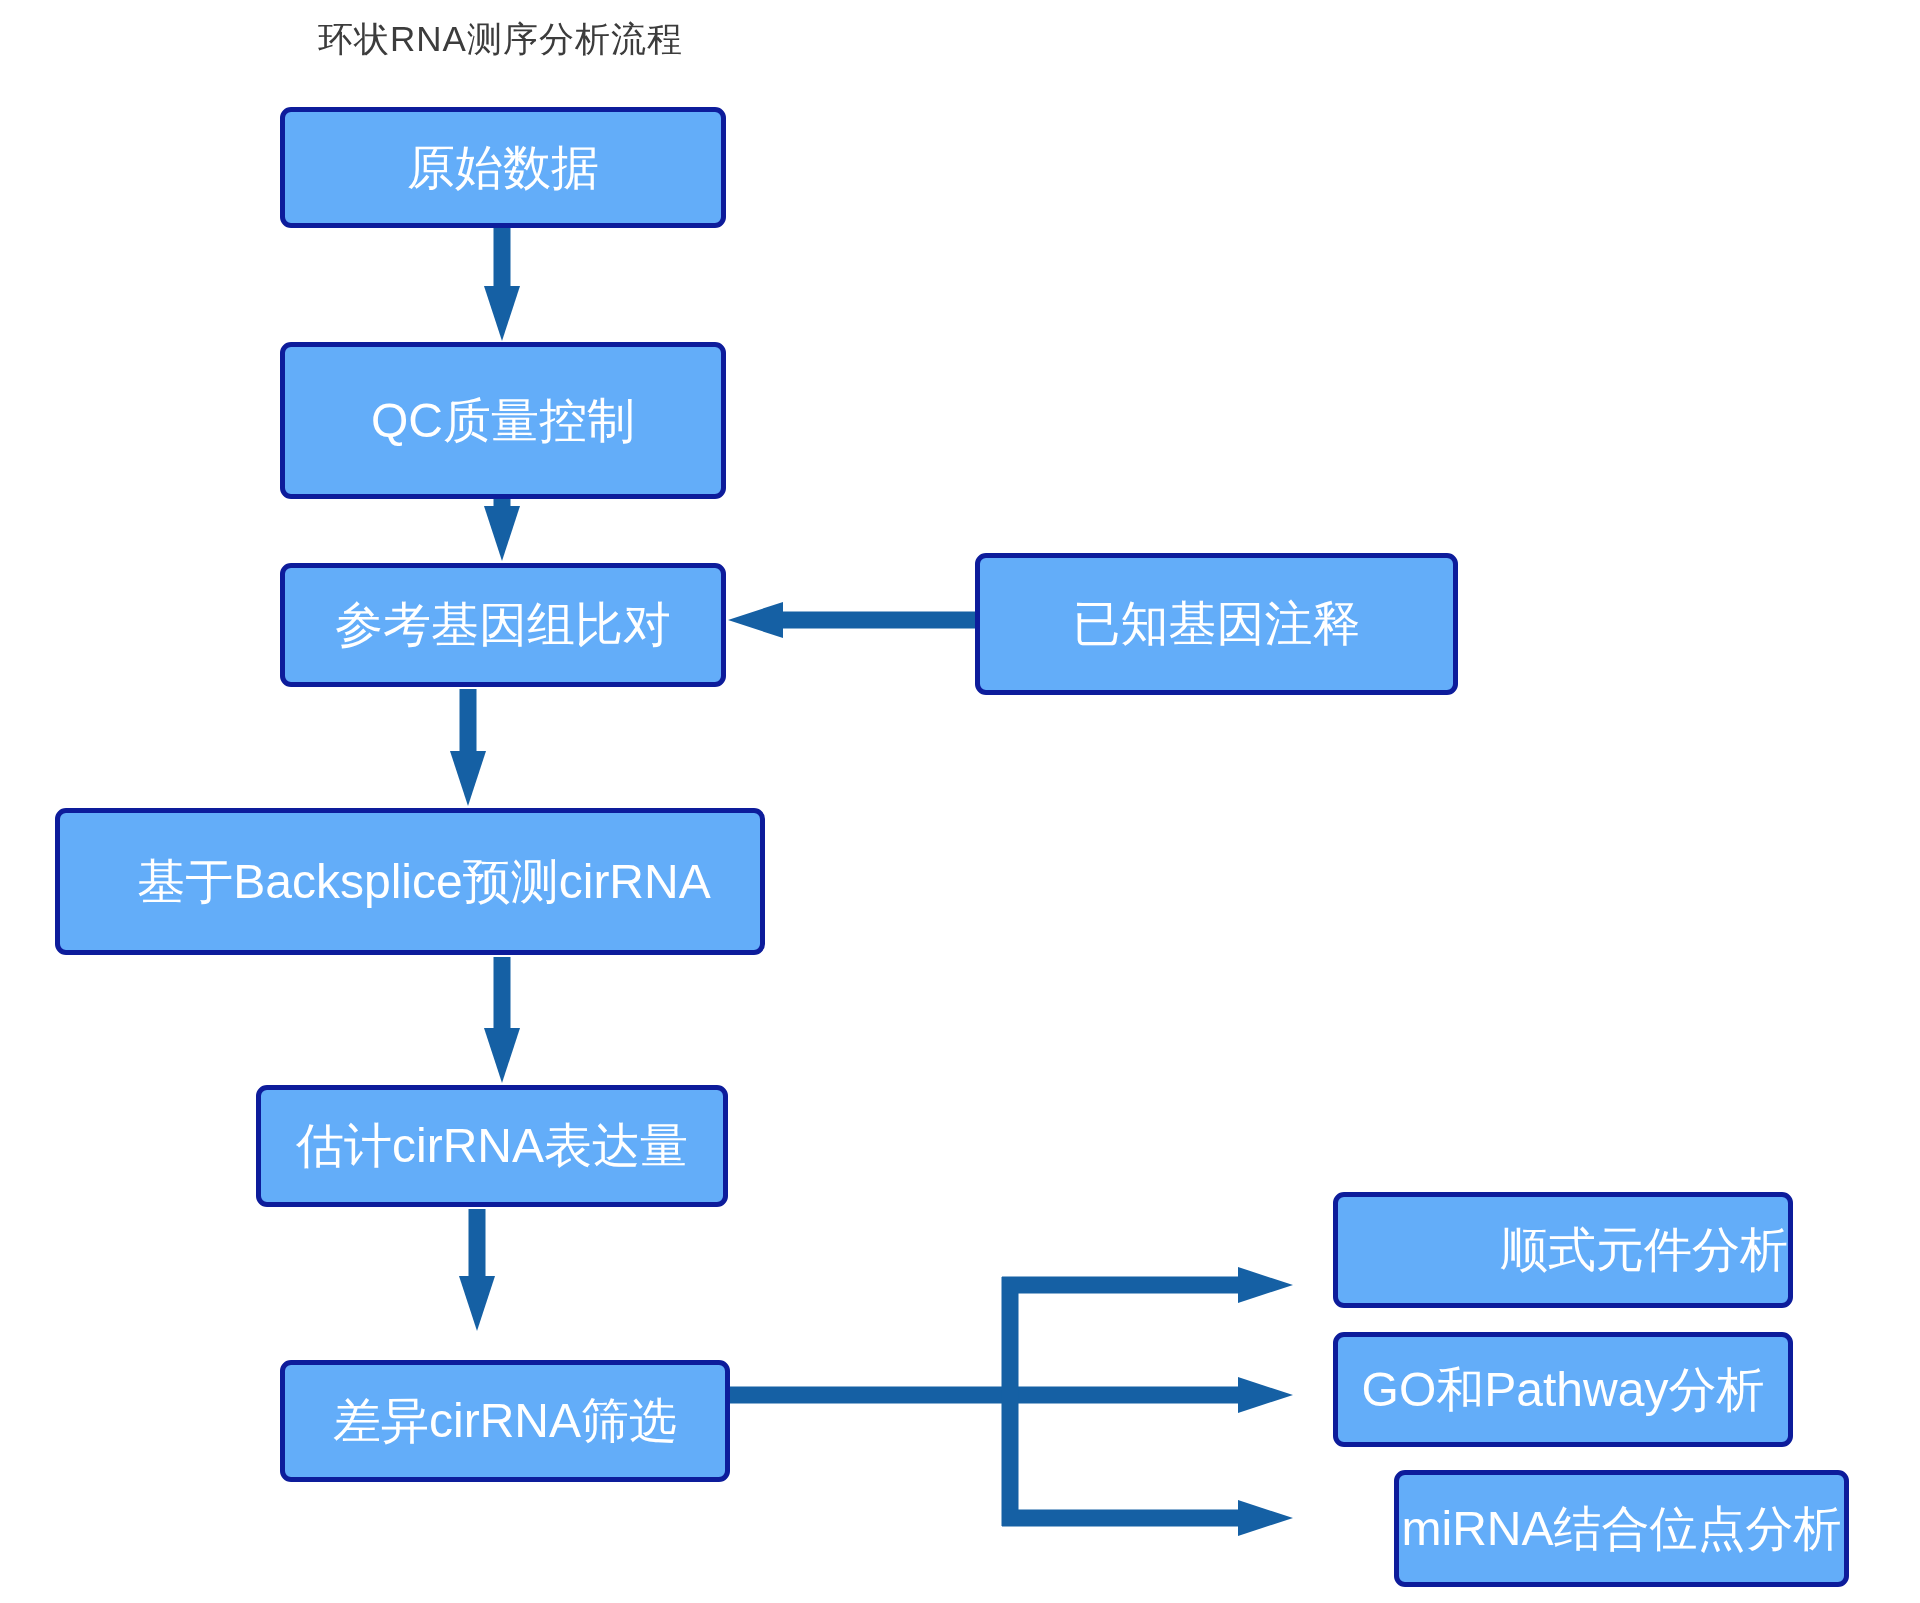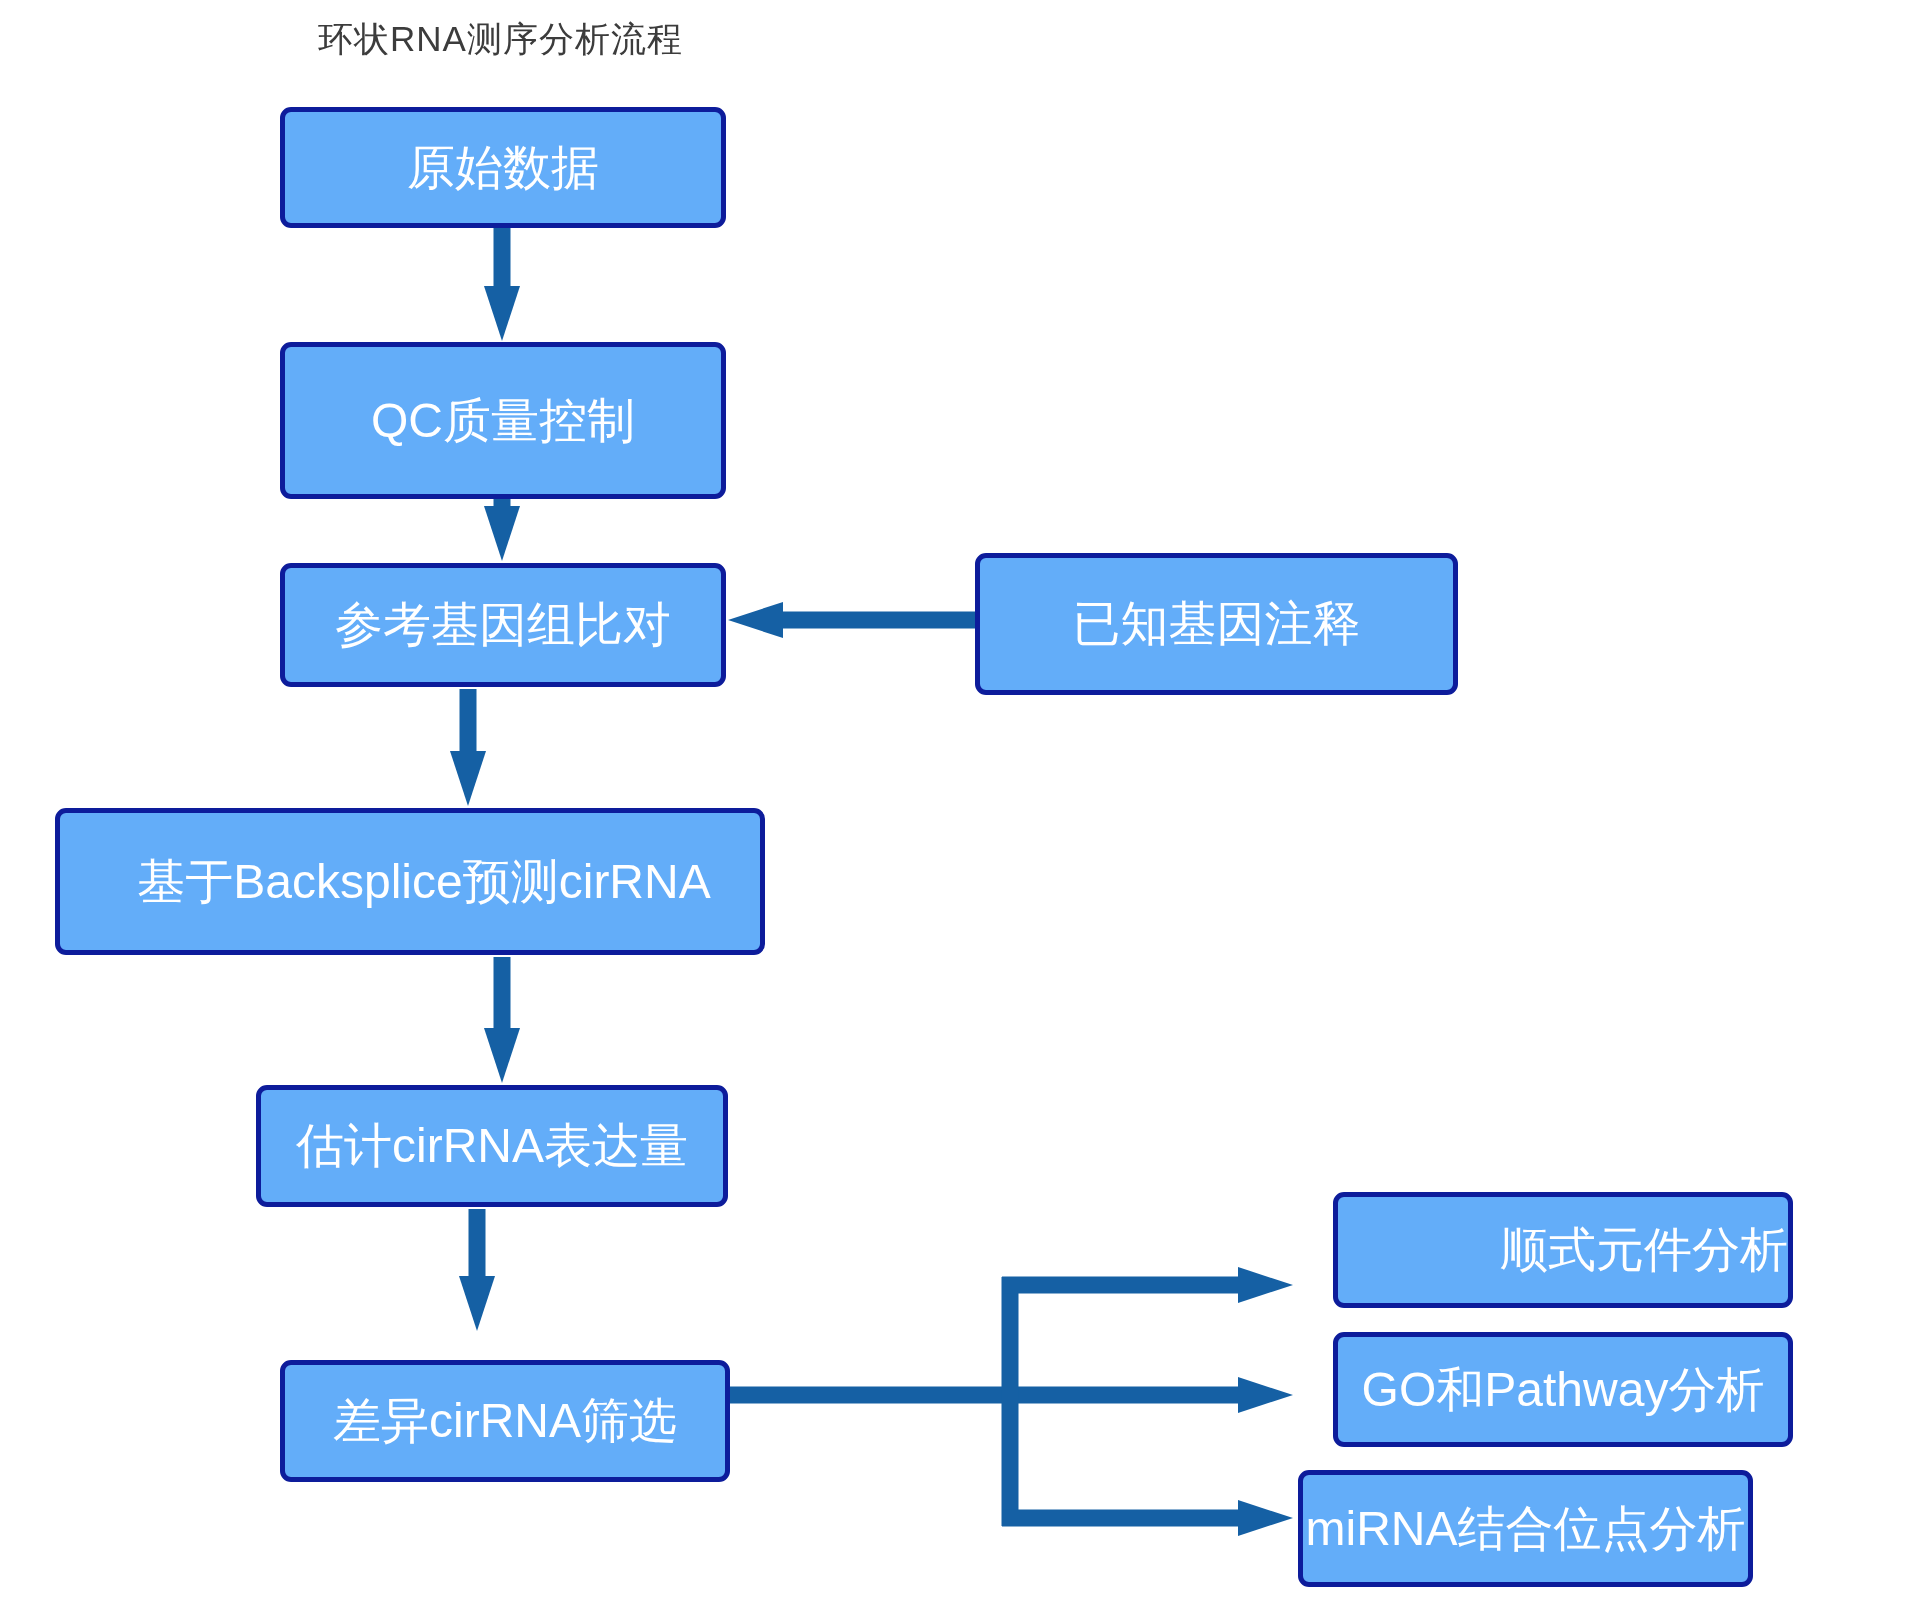--- a/index.html
+++ b/index.html
@@ -43,21 +43,21 @@
   }
   .n-raw        {left:280px; top:107px;  width:446px; height:121px;}
   .n-qc         {left:280px; top:342px;  width:446px; height:157px;}
   .n-align      {left:280px; top:563px;  width:446px; height:124px;}
   .n-annotation {left:975px; top:553px;  width:483px; height:142px;}
   .n-backsplice {left:55px;  top:808px;  width:710px; height:147px;padding-left:28px;}
   .n-expression {left:208px; top:1085px; width:472px; height:122px;margin-left:48px;}
   .n-diff       {left:280px; top:1333px; width:450px; height:122px;margin-top:27px;}
   .n-cis        {left:1333px;top:1192px; width:460px; height:116px;justify-content:flex-end;}
   .n-gopathway  {left:1333px;top:1332px; width:460px; height:115px;}
-  .n-mirna      {left:1298px;top:1470px; width:455px; height:117px;}
+  .n-mirna      {left:1394px;top:1470px; width:455px; height:117px;}
   .arrow-stroke{stroke:var(--arrow);stroke-width:17;fill:none;}
   .arrow-head{fill:var(--arrow);stroke:none;}
 </style>
 </head>
 <body>
 
 <div class="canvas">
 
   <div class="diagram-title">环状RNA测序分析流程</div>
 

